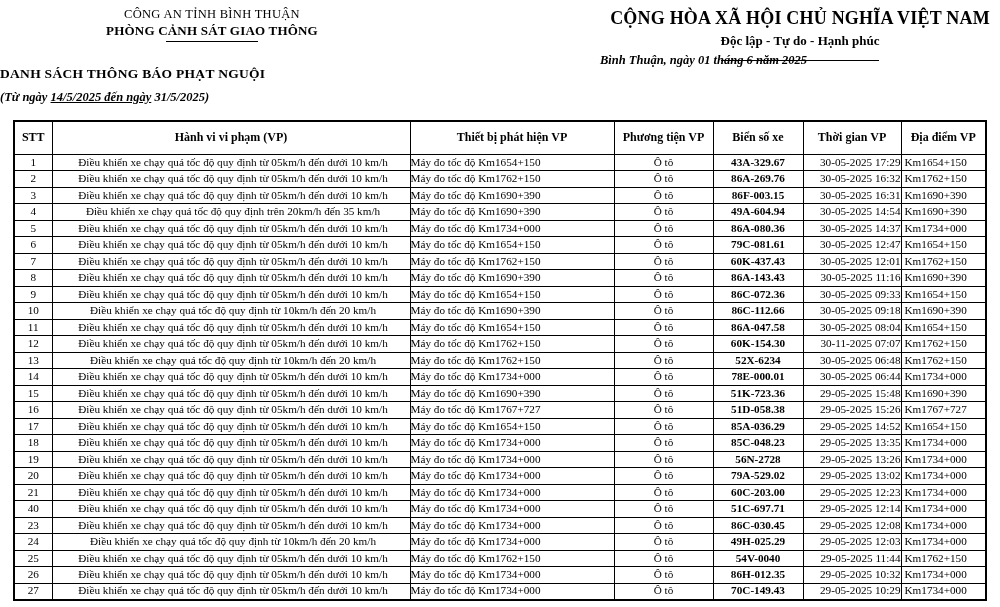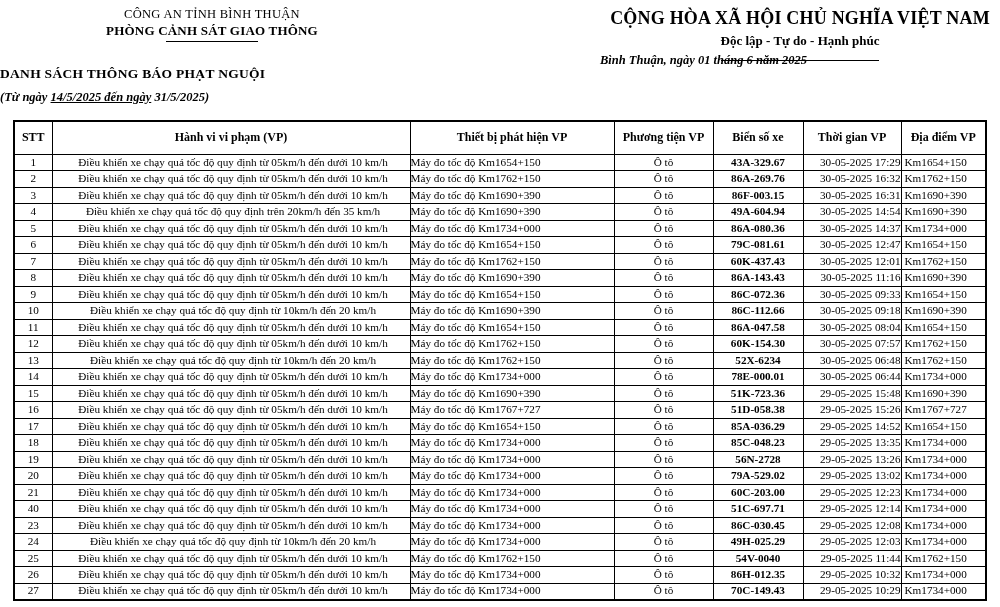--- a/index.html
+++ b/index.html
@@ -209,21 +209,21 @@
             <td class="col4">86A-047.58</td>
             <td class="col5">30-05-2025 08:04</td>
             <td class="col6">Km1654+150</td>
           </tr>
           <tr>
             <td class="col0">12</td>
             <td class="col1">Điều khiển xe chạy quá tốc độ quy định từ 05km/h đến dưới 10 km/h</td>
             <td class="col2">Máy đo tốc độ Km1762+150</td>
             <td class="col3">Ô tô</td>
             <td class="col4">60K-154.30</td>
-            <td class="col5">30-05-2025 07:57</td>
+            <td class="col5">30-11-2025 07:07</td>
             <td class="col6">Km1762+150</td>
           </tr>
           <tr>
             <td class="col0">13</td>
             <td class="col1">Điều khiển xe chạy quá tốc độ quy định từ 10km/h đến 20 km/h</td>
             <td class="col2">Máy đo tốc độ Km1762+150</td>
             <td class="col3">Ô tô</td>
             <td class="col4">52X-6234</td>
             <td class="col5">30-05-2025 06:48</td>
             <td class="col6">Km1762+150</td>

